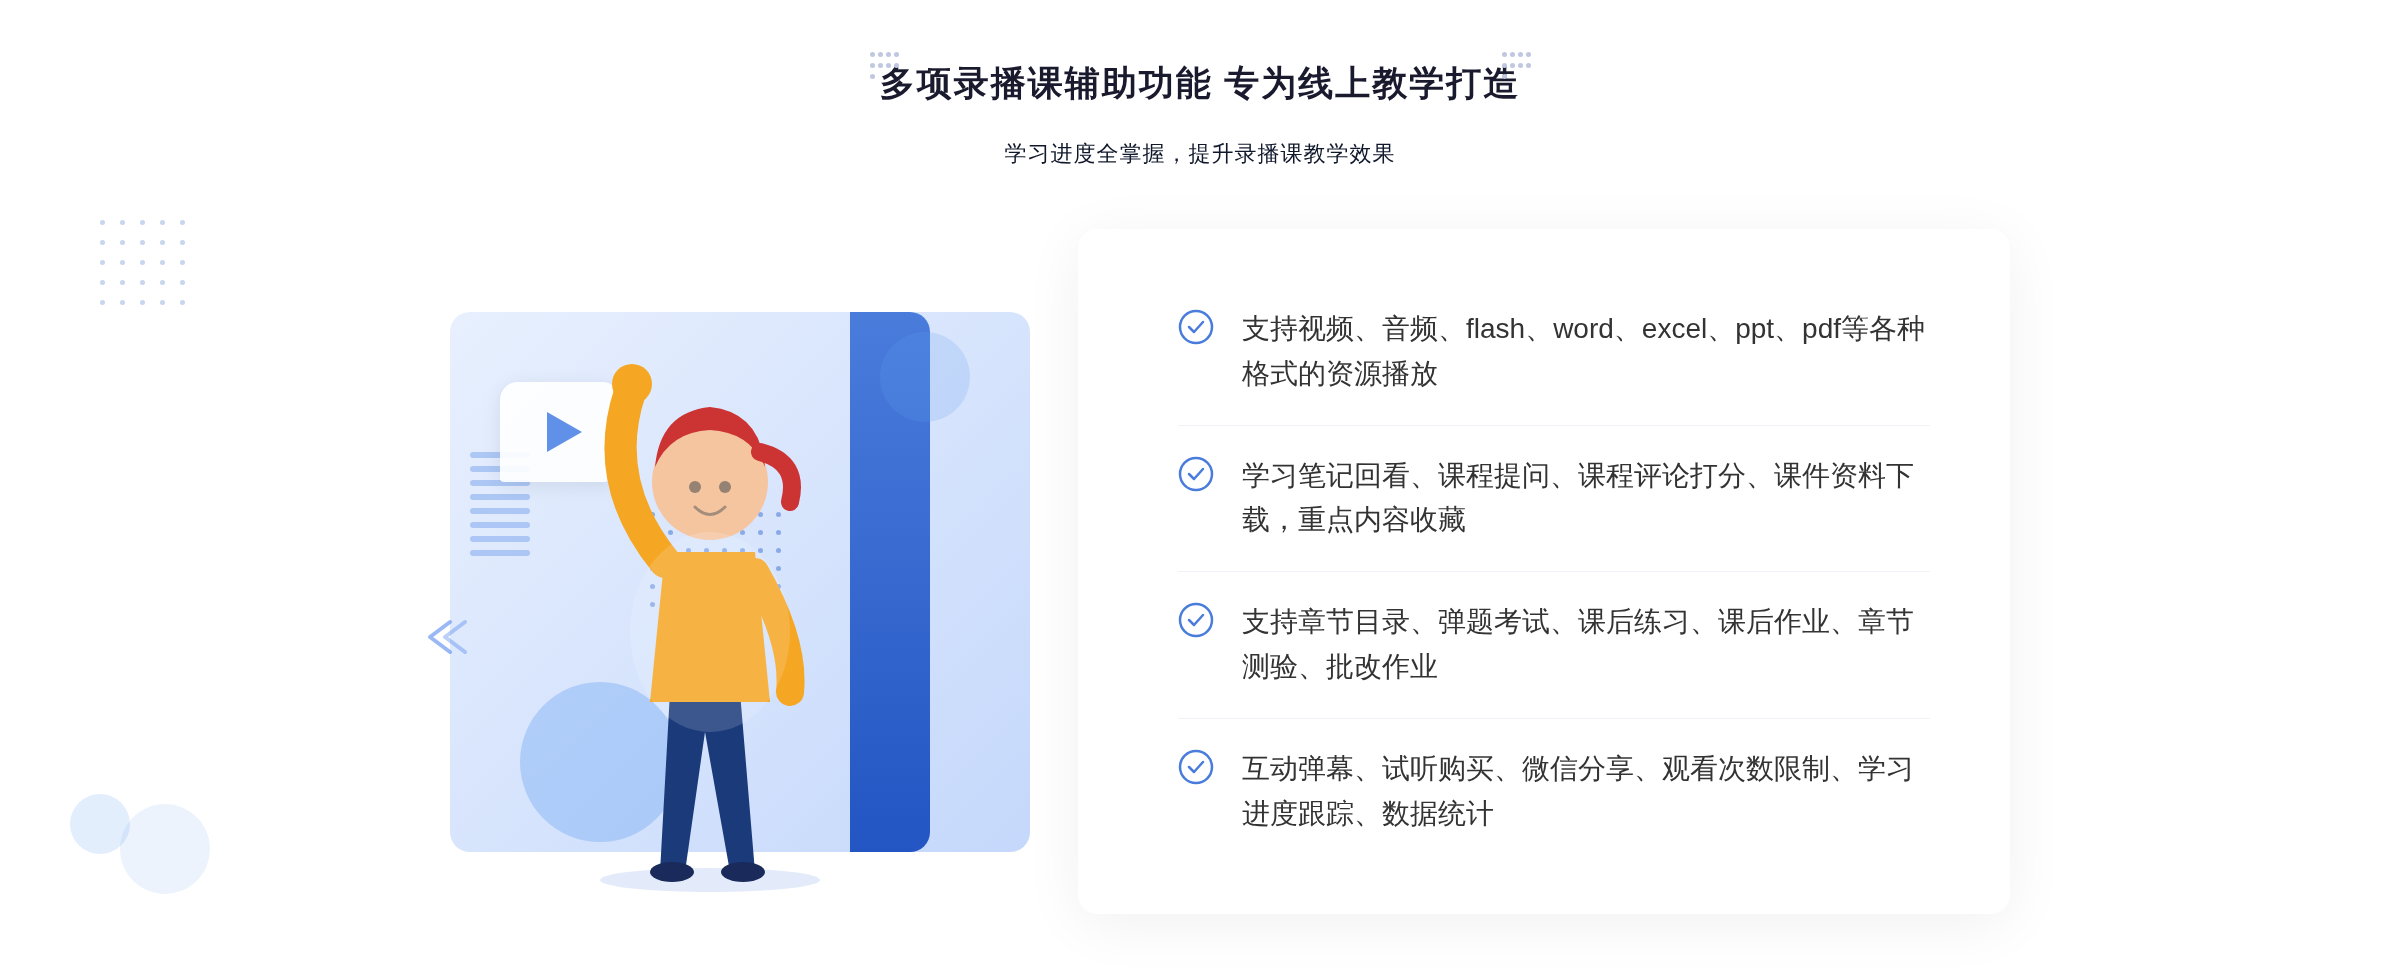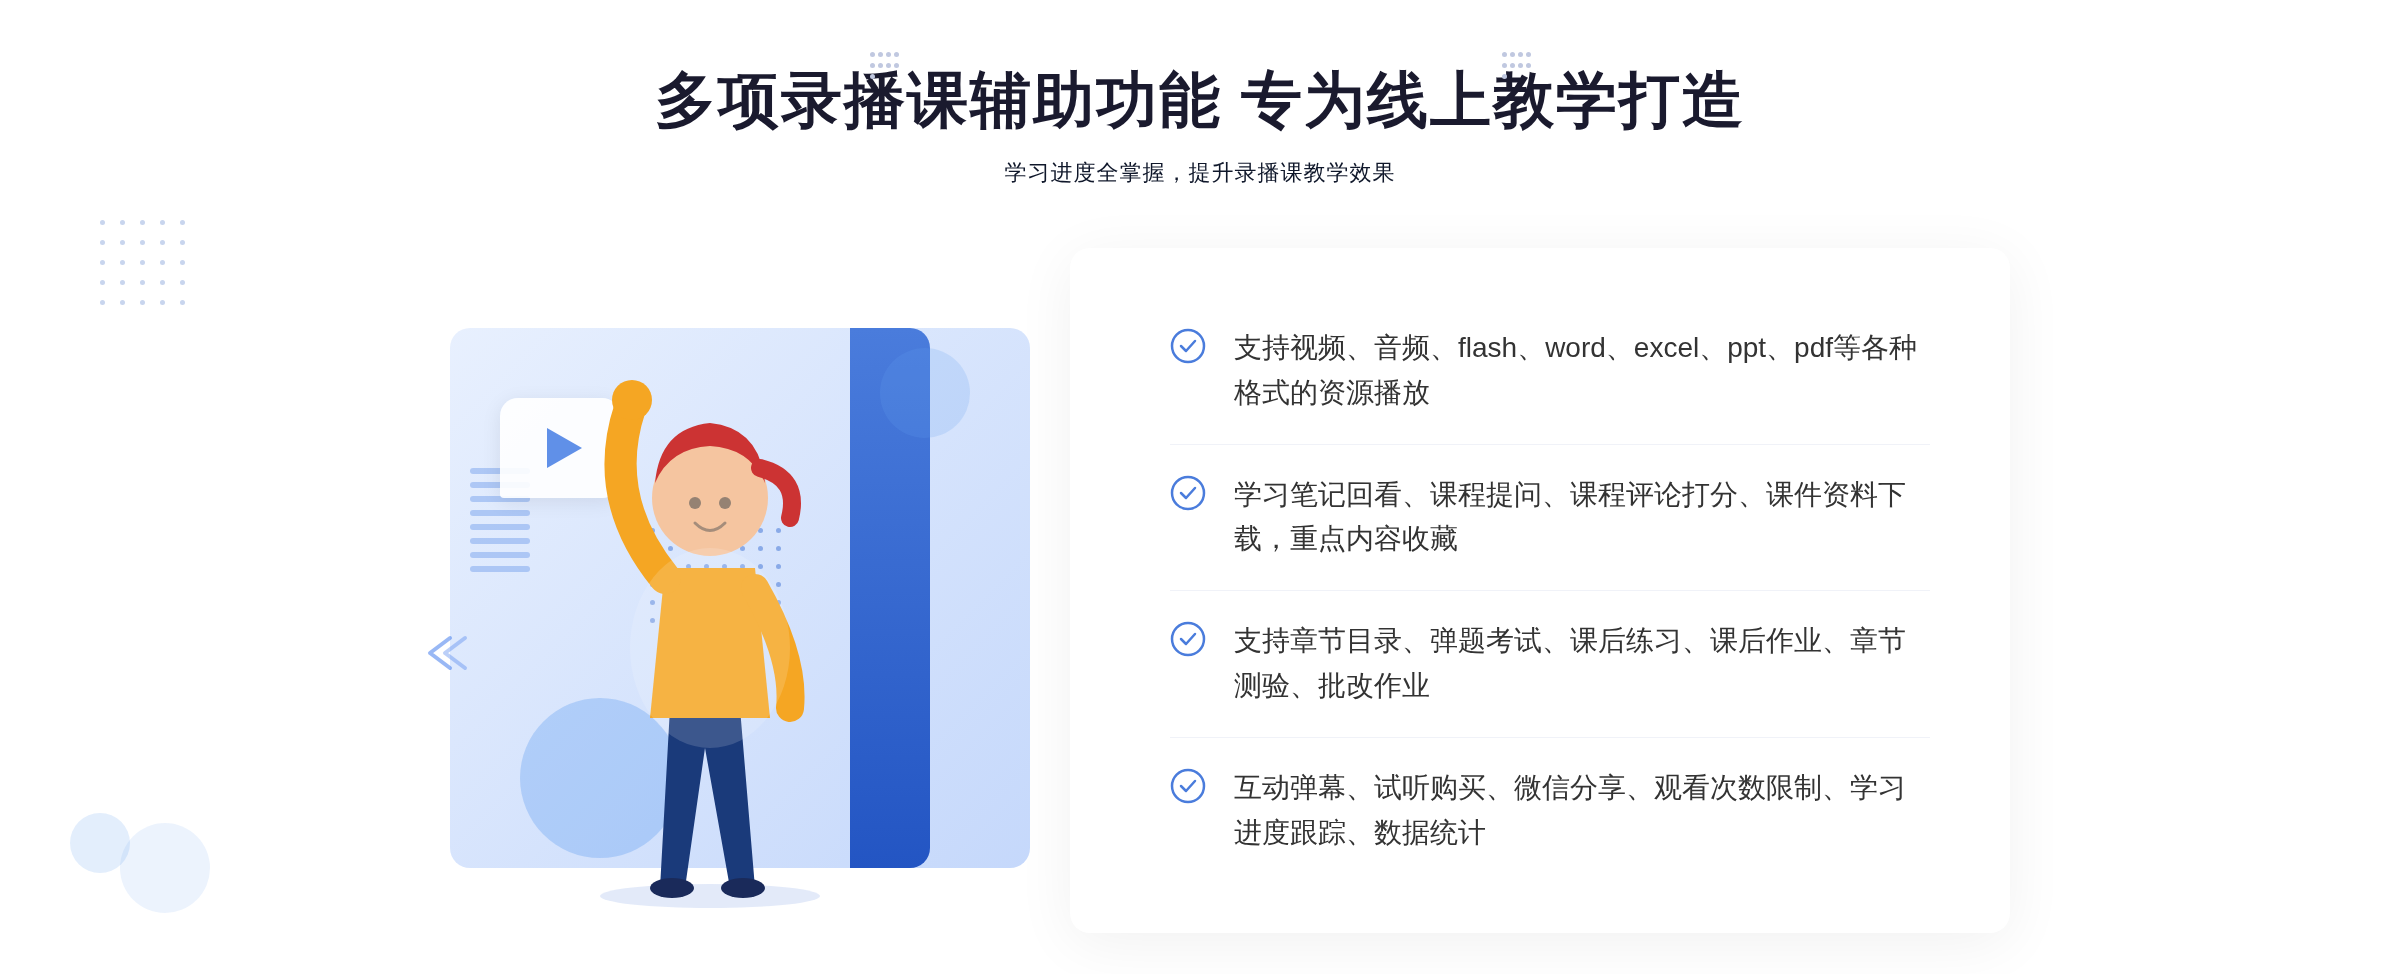--- a/index.html
+++ b/index.html
@@ -60,39 +60,39 @@
       background: #c0c8e0;
       border-radius: 50%;
     }
 
     .header-section {
       text-align: center;
       margin-bottom: 60px;
     }
 
     .main-title {
-      font-size: 61px;
+      font-size: 35px;
       font-weight: 600;
       color: #1a1a2e;
       letter-spacing: 2px;
-      margin-bottom: 16px;
+      margin-bottom: 32px;
     }
 
     .sub-title {
       font-size: 22px;
       color: #0f172a;
       font-weight: 400;
       letter-spacing: 1px;
     }
 
     .content-area {
       display: flex;
-      align-items: flex-start;
+      align-items: center;
       width: 1700px;
-      gap: 0;
+      gap: 8px;
     }
 
     
     .illustration-wrapper {
       width: 680px;
       height: 680px;
       position: relative;
       flex-shrink: 0;
       margin-left: 40px;
     }

